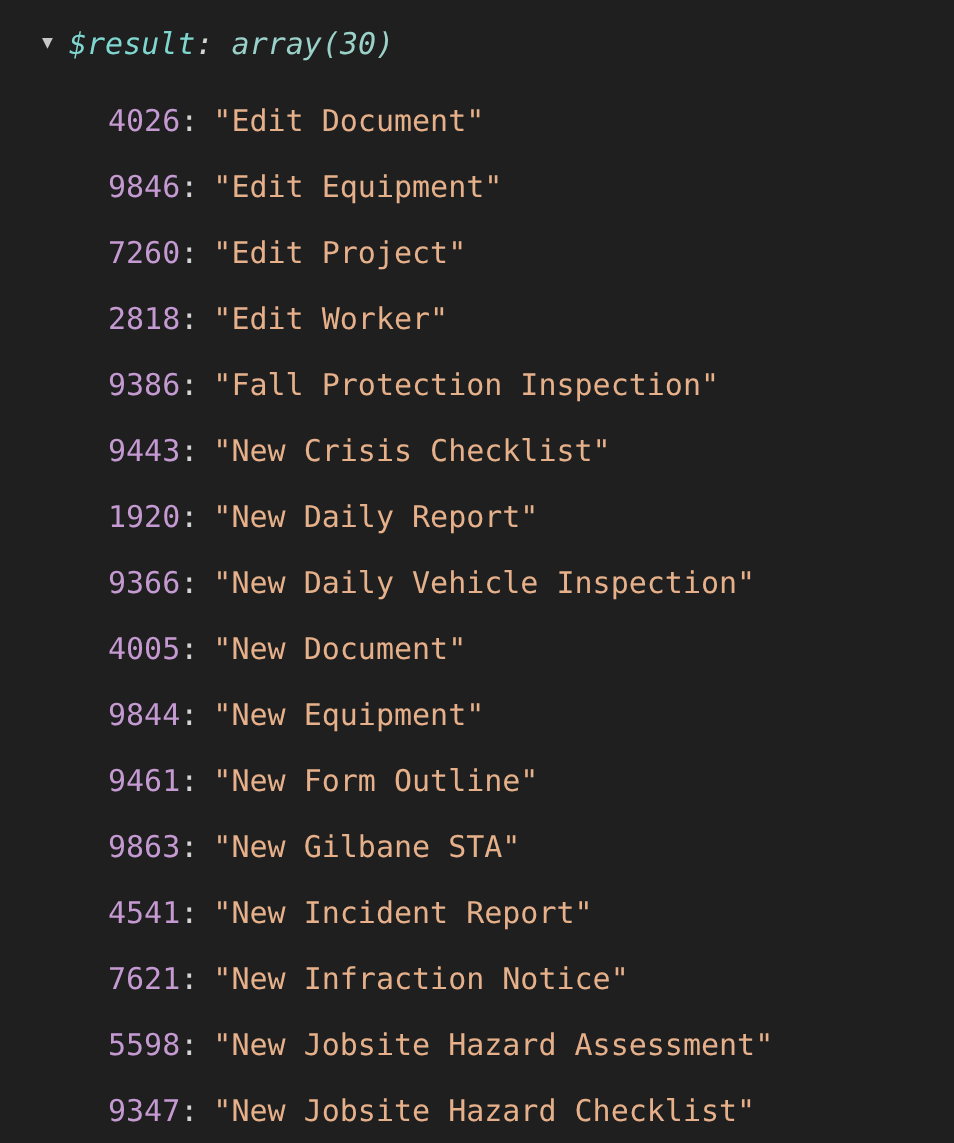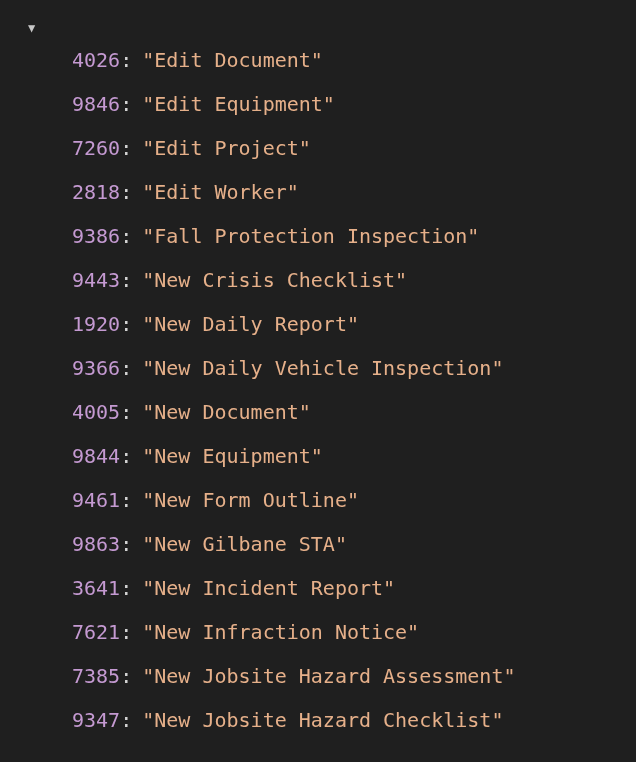--- a/index.html
+++ b/index.html
@@ -41,41 +41,44 @@
   }
   .type {
     color: #9ad1c8;
     font-style: italic;
   }
   .entries {
     padding-left: 64px;
   }
   .entry {
     display: flex;
-    align-items: flex-start;
+    align-items: flex-end;
     height: 44px;
   }
   .key {
     color: #c59ad2; 
   }
   .sep {
     color: #d4d4d4;
     margin-right: 10px;
   }
   .val {
     color: #e6b08a; 
   }
 </style>
 </head>
 <body>
 
 <div class="container">
 
   <div class="root-row">
     <span class="toggle">▼</span>
+    <span>
+      <span class="var-name">$result</span><span class="punct">: </span><span class="type">array(30)</span>
+    </span>
   </div>
 
   <div class="entries" id="entries">
       <div class="entry">
         <span class="key">4026</span>
         <span class="sep">:</span>
         <span class="val">"Edit Document"</span>
       </div>
       <div class="entry">
         <span class="key">9846</span>
@@ -126,31 +129,31 @@
         <span class="key">9461</span>
         <span class="sep">:</span>
         <span class="val">"New Form Outline"</span>
       </div>
       <div class="entry">
         <span class="key">9863</span>
         <span class="sep">:</span>
         <span class="val">"New Gilbane STA"</span>
       </div>
       <div class="entry">
-        <span class="key">3641</span>
+        <span class="key">4541</span>
         <span class="sep">:</span>
         <span class="val">"New Incident Report"</span>
       </div>
       <div class="entry">
         <span class="key">7621</span>
         <span class="sep">:</span>
         <span class="val">"New Infraction Notice"</span>
       </div>
       <div class="entry">
-        <span class="key">7385</span>
+        <span class="key">5598</span>
         <span class="sep">:</span>
         <span class="val">"New Jobsite Hazard Assessment"</span>
       </div>
       <div class="entry">
         <span class="key">9347</span>
         <span class="sep">:</span>
         <span class="val">"New Jobsite Hazard Checklist"</span>
       </div>
     </div>
 

